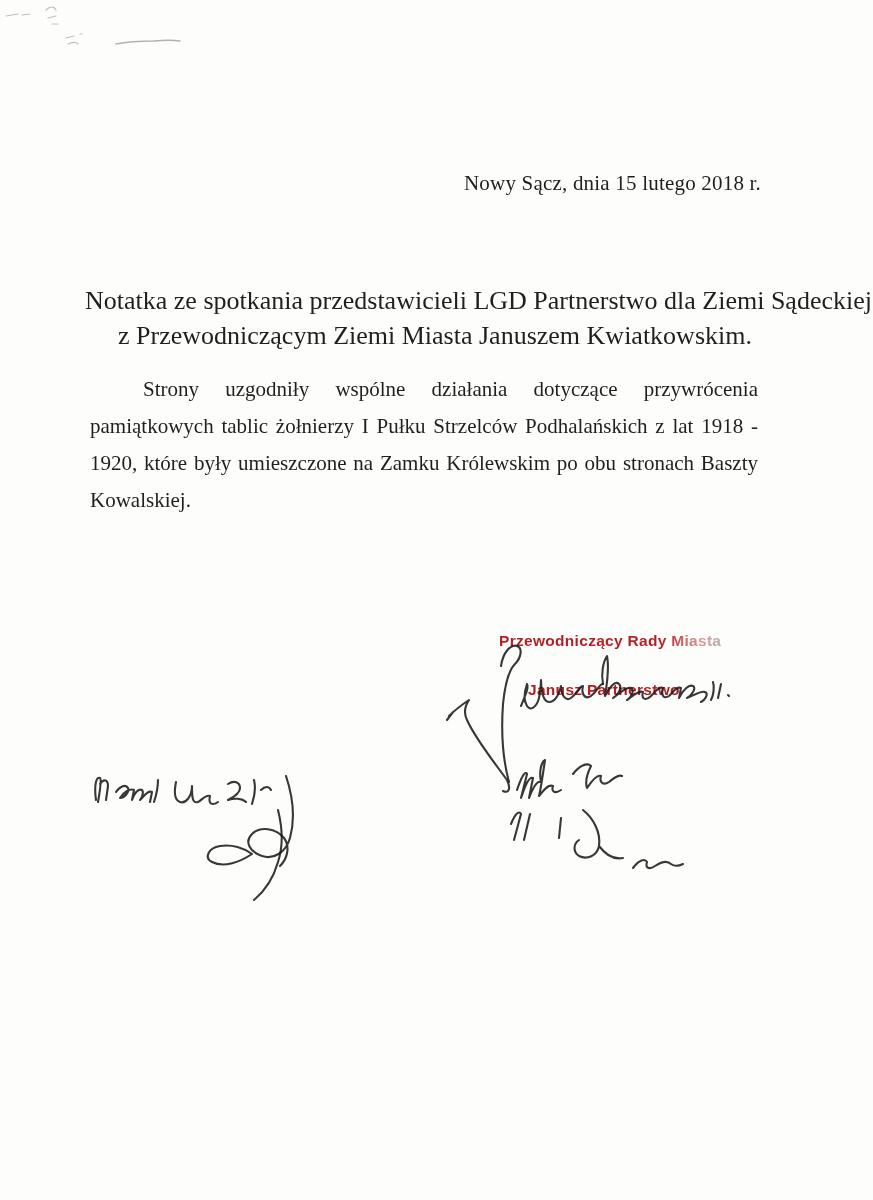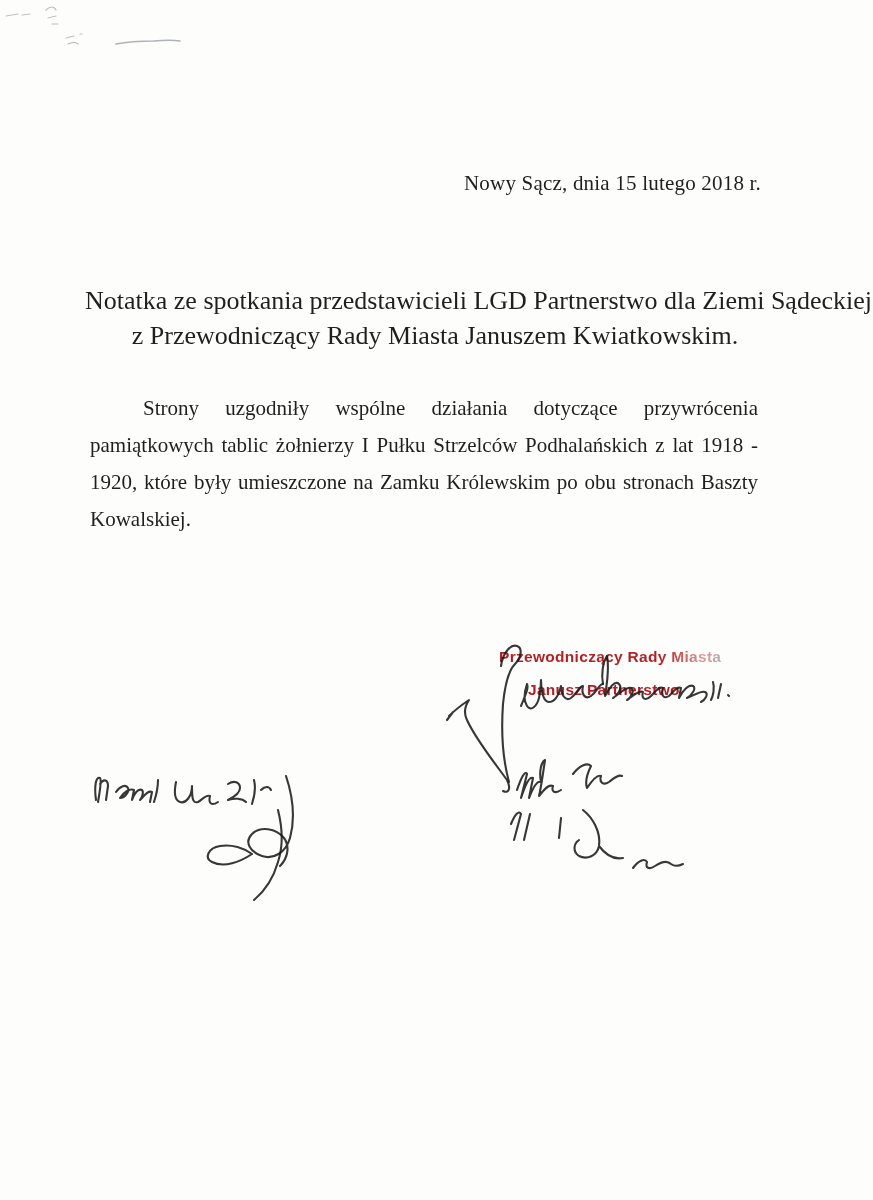--- a/index.html
+++ b/index.html
@@ -36,38 +36,37 @@
   .title-line { white-space: nowrap; }
   .body-block {
     position: absolute;
     left: 90px;
     top: 371px;
     width: 668px;
     font-size: 21px;
     line-height: 37px;
     text-align: justify;
     text-align-last: left;
-    margin-top: 19px;
   }
   .body-block p {
     margin: 0;
     text-indent: 53px;
   }
   .stamp-role, .stamp-name {
     position: absolute;
     font-family: "Liberation Sans", sans-serif;
     font-weight: 700;
     font-size: 15.5px;
     letter-spacing: 0.3px;
     color: var(--stamp-color, #b01f24);
     white-space: nowrap;
   }
   .stamp-role {
     left: 499px;
-    top: 648px;
+    top: 632px;
     
     background: linear-gradient(90deg, var(--stamp-color, #b01f24) 72%, rgba(176,31,36,0.45) 92%, rgba(120,110,110,0.55) 100%);
     -webkit-background-clip: text;
     background-clip: text;
     color: transparent;
   }
   .stamp-name {
     left: 528px;
     top: 681px;
   }
@@ -106,21 +105,21 @@
   <svg class="artifact" style="left:224px; top:146px;" width="70" height="16" viewBox="0 0 70 16" xmlns="http://www.w3.org/2000/svg">
     <path d="M2,10 C12,8 28,7 40,7 M40,7 C50,6 60,6 66,7" style="stroke-width:1.6; opacity:0.8;"></path>
   </svg>
 
   
   <div class="date-line">Nowy Sącz, dnia 15 lutego 2018 r.</div>
 
   
   <div class="title-block">
     <div class="title-line">Notatka ze spotkania przedstawicieli LGD Partnerstwo dla Ziemi Sądeckiej</div>
-    <div class="title-line">z Przewodniczący Rady Miasta Januszem Kwiatkowskim.</div>
+    <div class="title-line">z Przewodniczącym Ziemi Miasta Januszem Kwiatkowskim.</div>
   </div>
 
   
   <div class="body-block">
     <p>Strony uzgodniły wspólne działania dotyczące przywrócenia pamiątkowych tablic żołnierzy I Pułku Strzelców Podhalańskich z lat 1918 - 1920, które były umieszczone na Zamku Królewskim po obu stronach Baszty Kowalskiej.</p>
   </div>
 
   
   <div class="stamp-role">Przewodniczący Rady Miasta</div>
   <div class="stamp-name">Janusz Partnerstwo</div>

